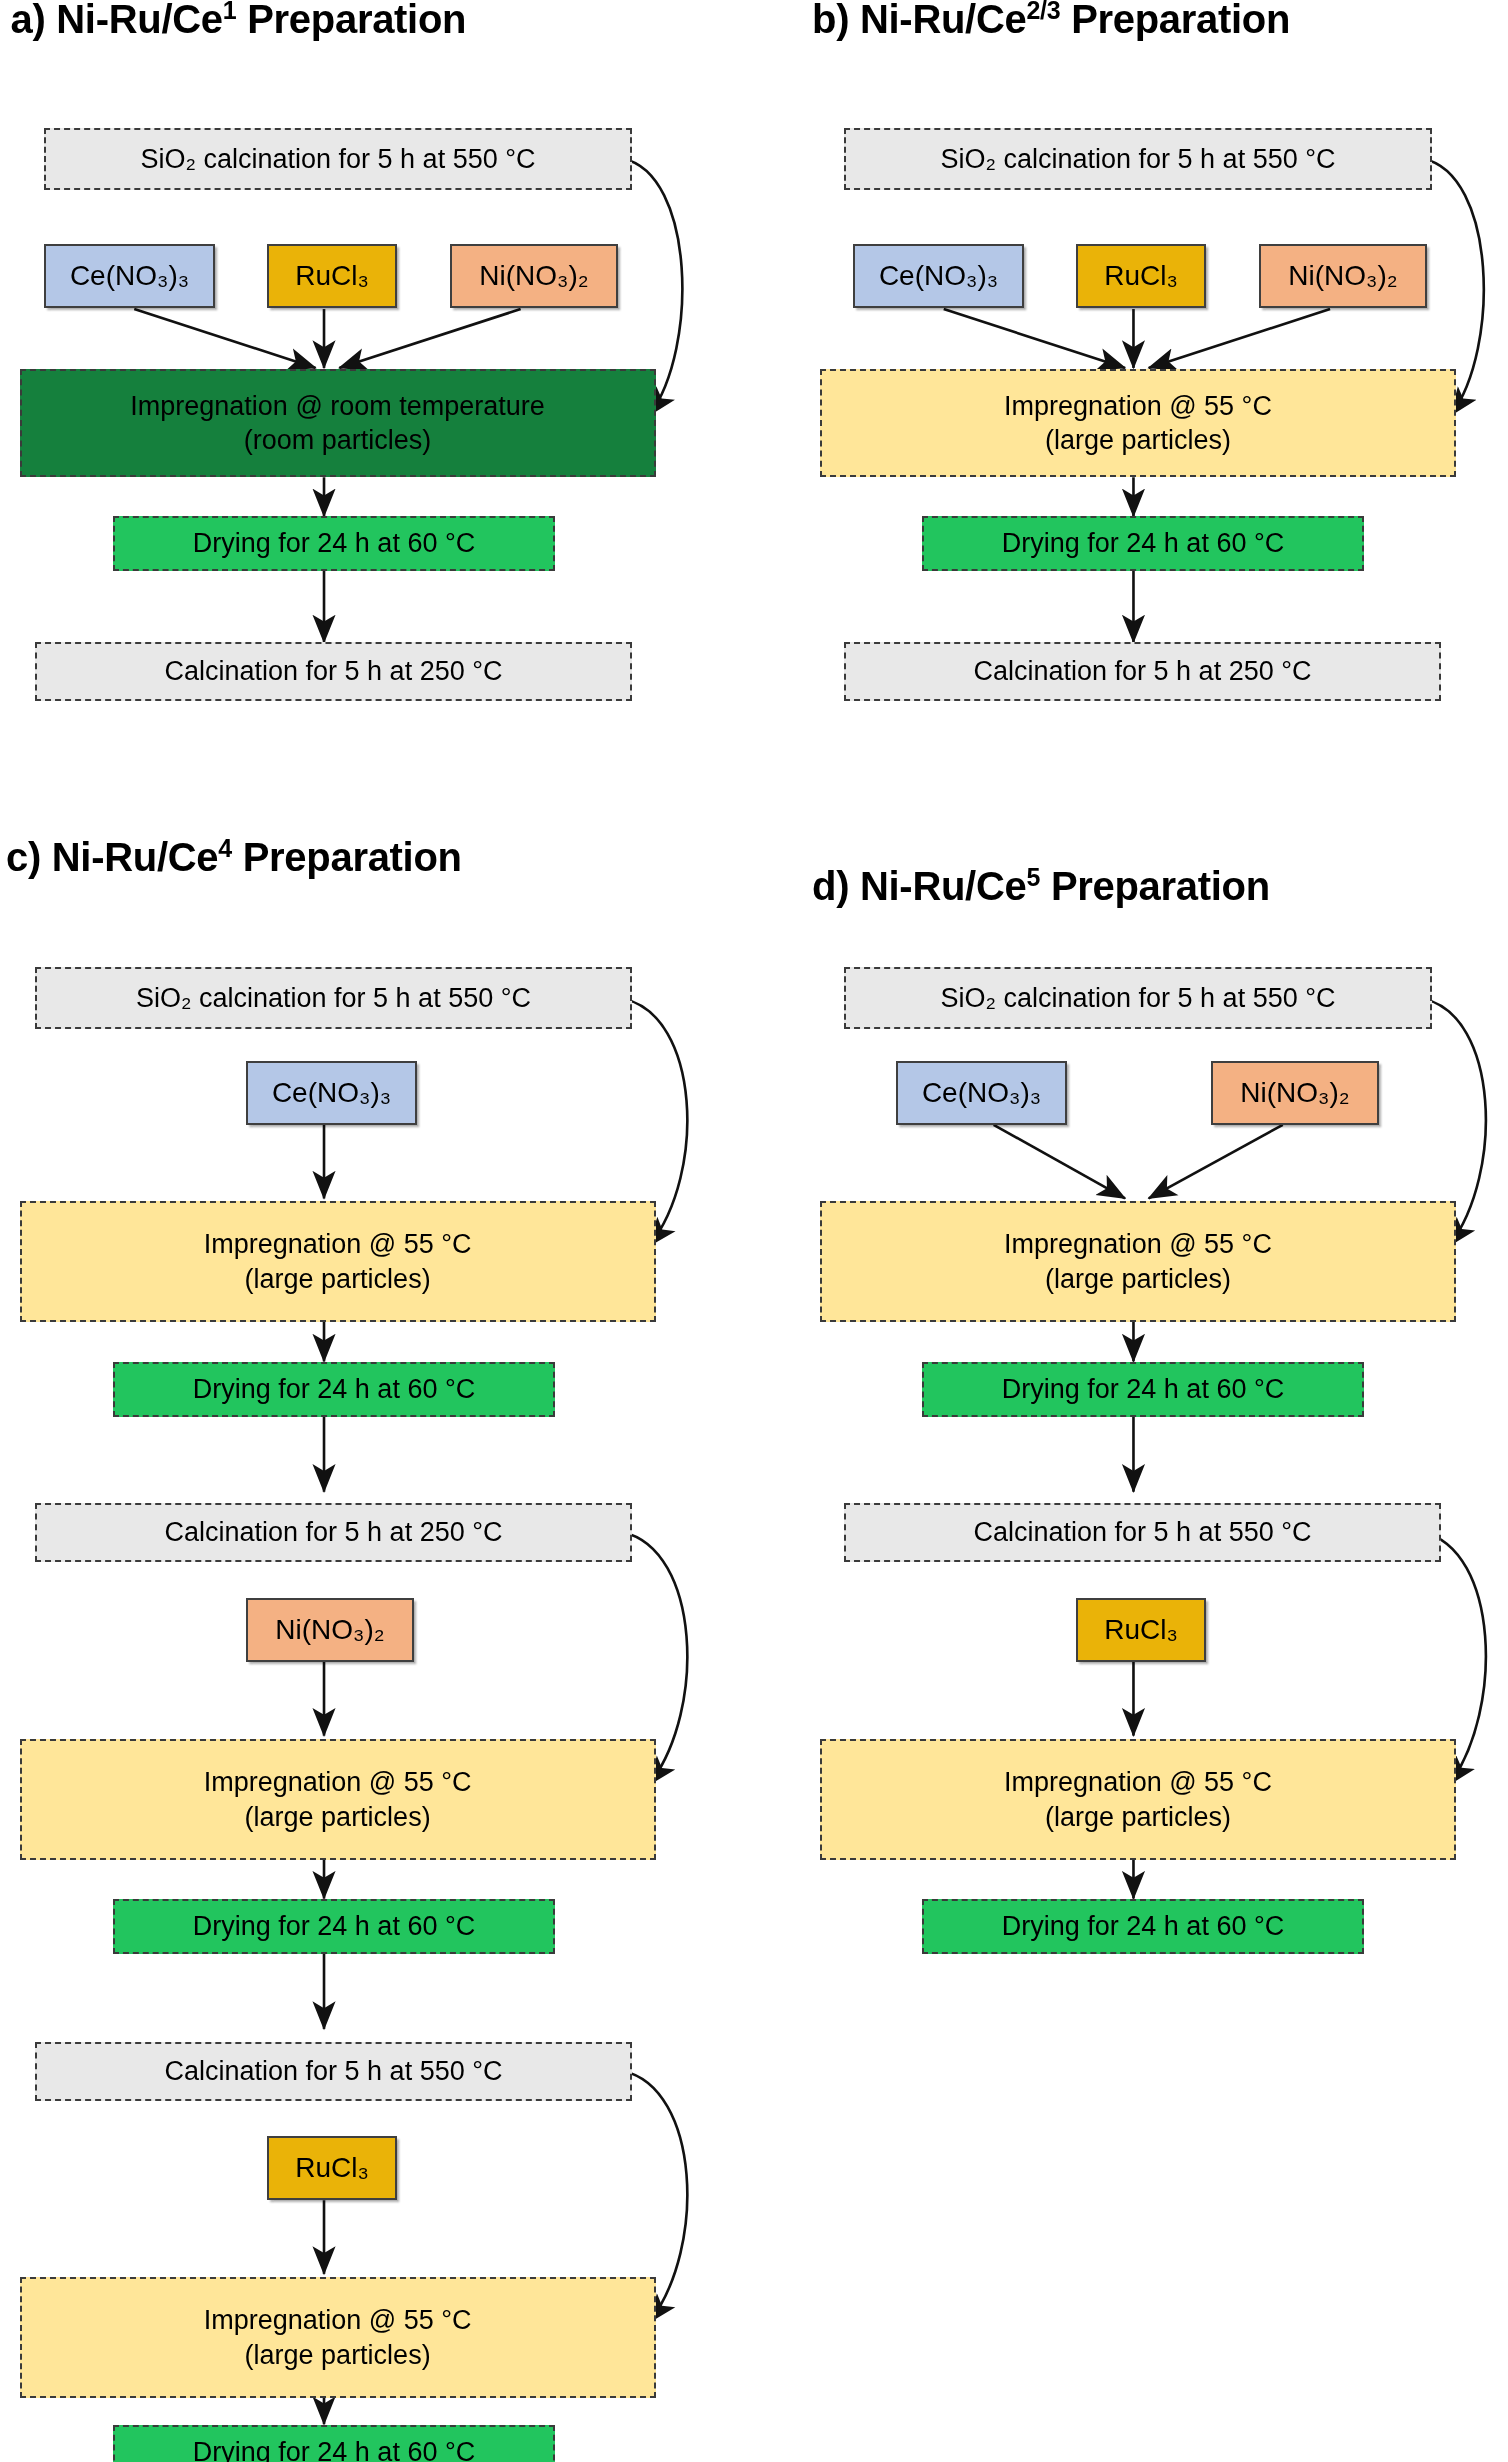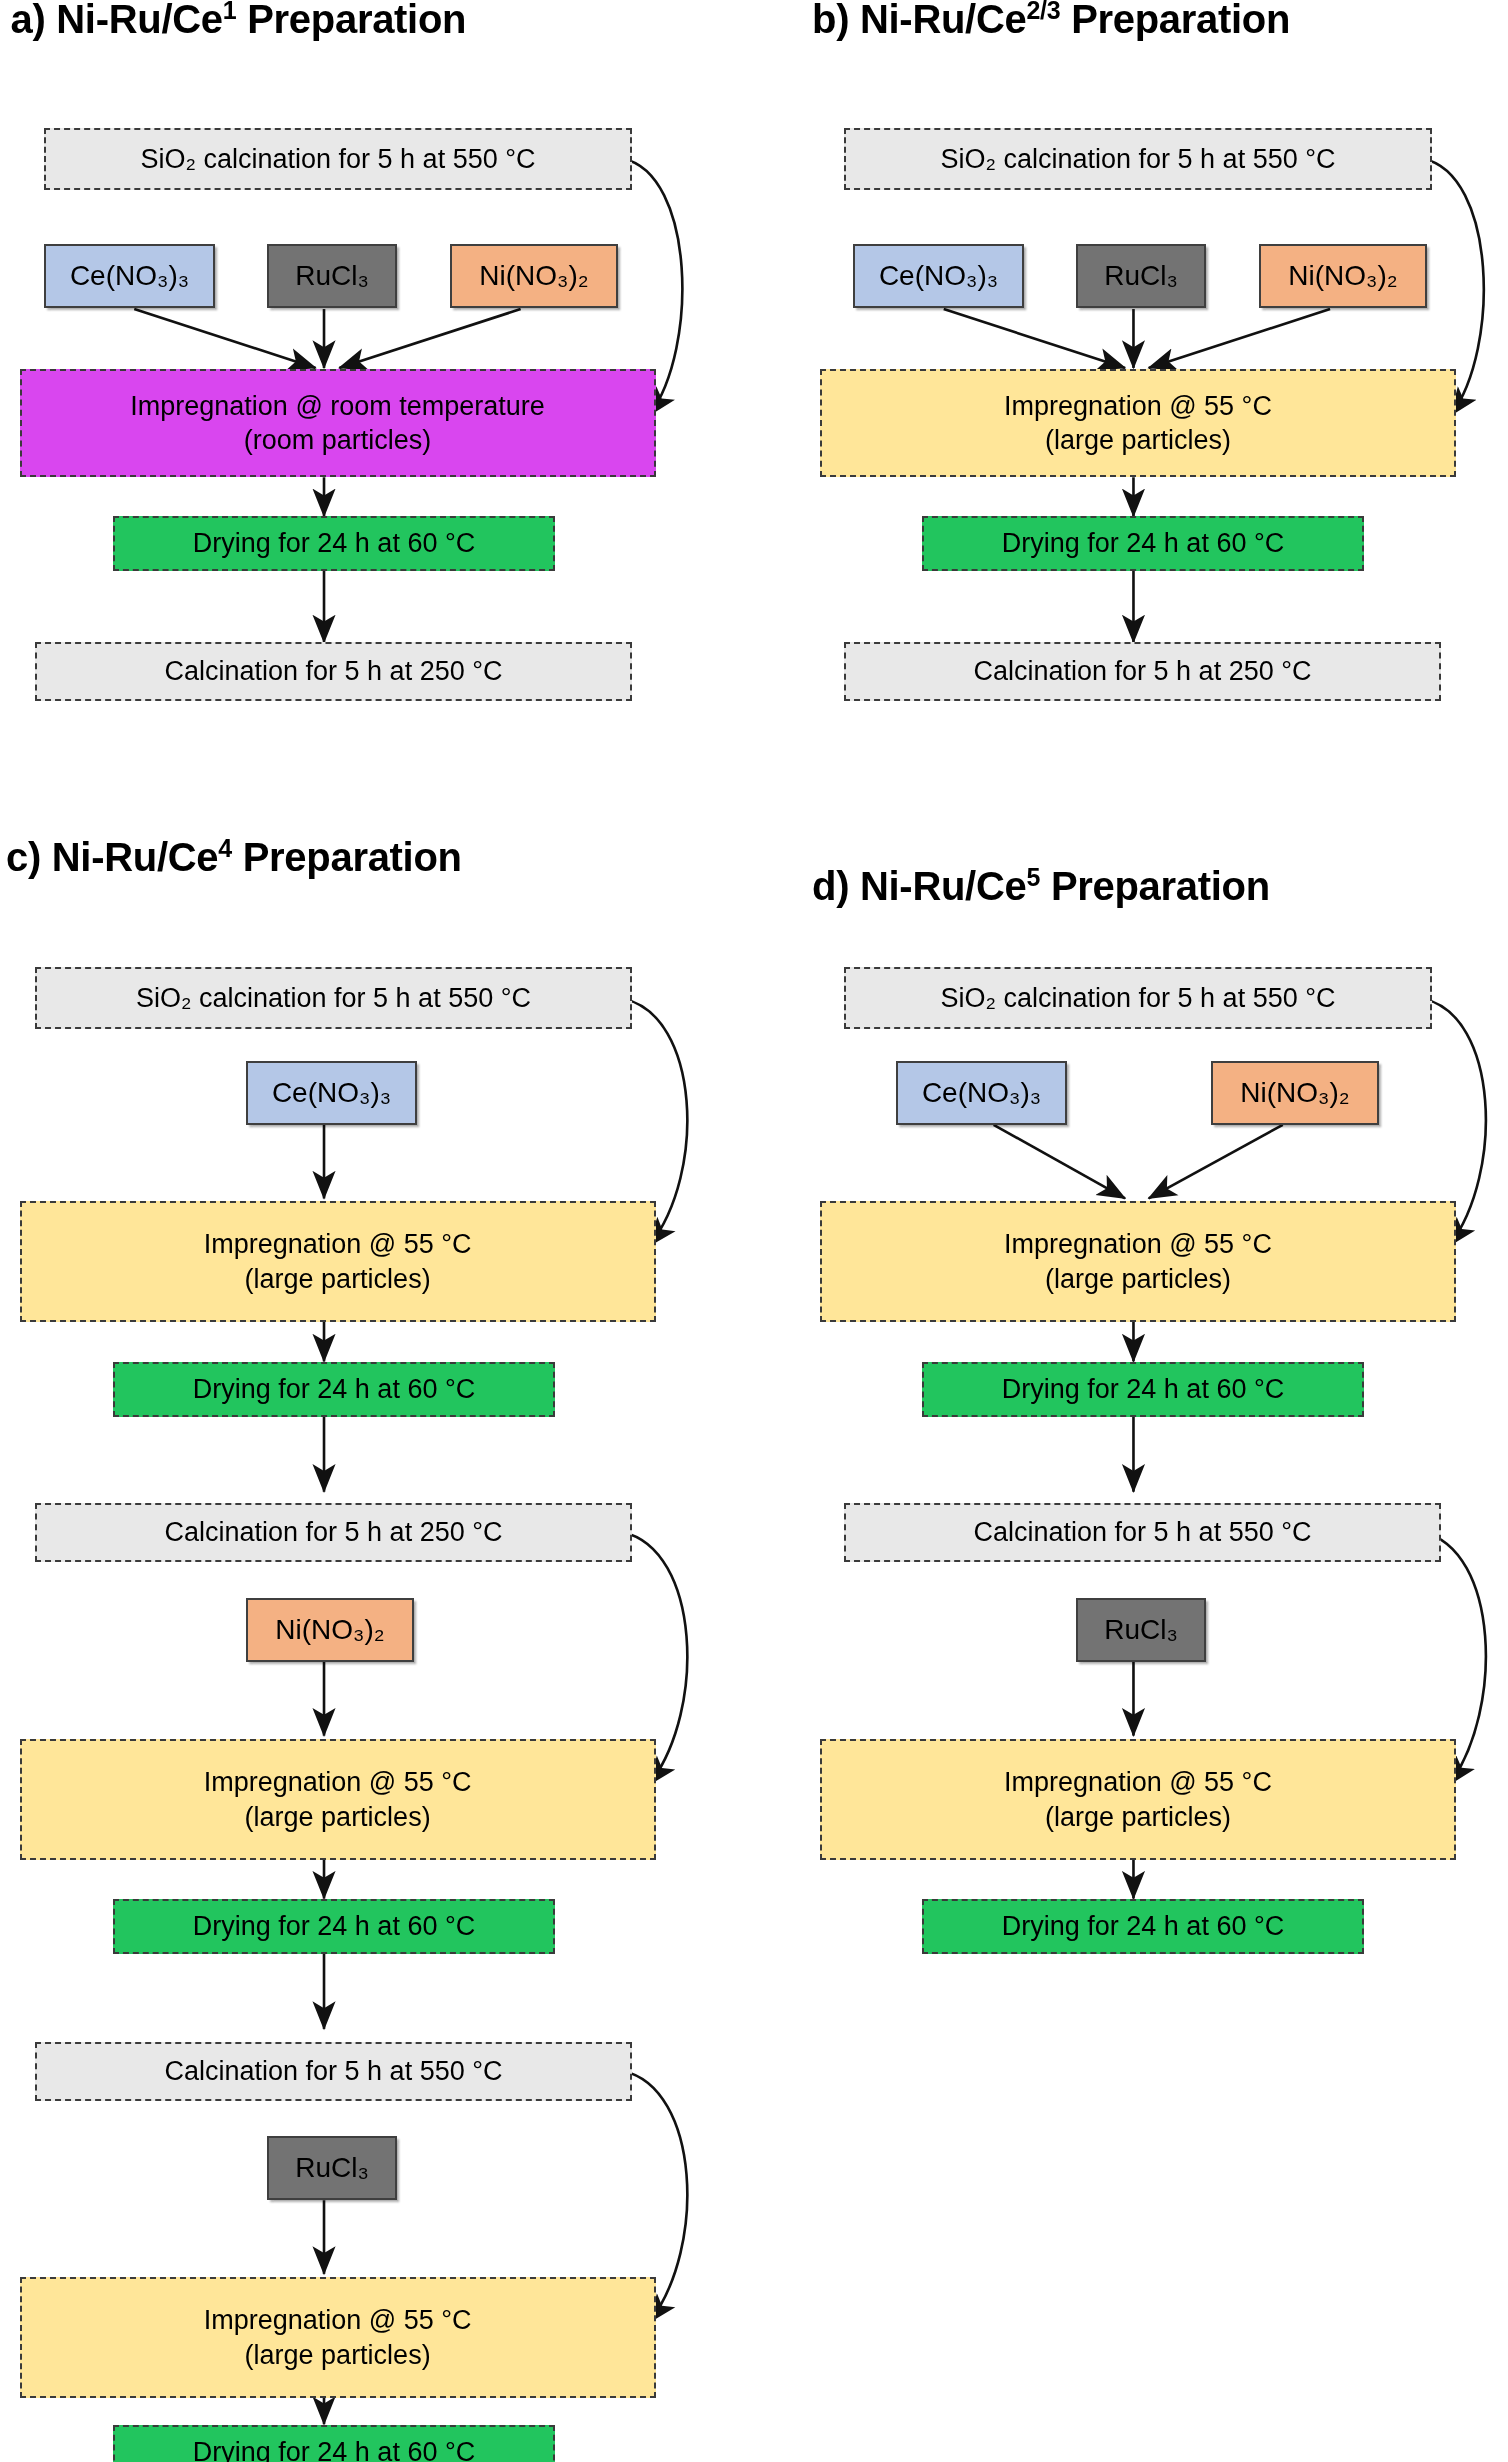--- a/index.html
+++ b/index.html
@@ -33,30 +33,30 @@
     margin-left:8px;
   }
   .node .l2{display:block;}
   
   .proc{
     border:2.1px dashed #3a3a3a;
     background:#e8e8e8;
   }
   .proc.green{background:#22c55e;}
   .proc.yellow{background:#ffe699;}
-  .proc.peach{background:#d946ef;}
+  .proc.peach{background:#15803d;}
   
   .reagent{
     border:2.1px solid #3f3f3f;
     box-shadow:3.2px 3.2px 2.1px rgba(0,0,0,0.30);
     font-size:28px;
     text-align:center;
   }
   .reagent.blue{background:#b4c7e7;}
-  .reagent.green{background:#737373;}
+  .reagent.green{background:#eab308;}
   .reagent.orange{background:#f4b183;}
   sup{font-size:0.68em;vertical-align:0.55em;line-height:0;}
   svg.edges{position:absolute;left:0;top:0;width:1509px;height:2462px;pointer-events:none;}
 </style>
 </head>
 <body>
 
 <svg class="edges" viewBox="0 0 2870 4684">
   <defs>
     <marker id="ah" markerWidth="13" markerHeight="13" refX="10.5" refY="5" orient="auto" markerUnits="strokeWidth">

